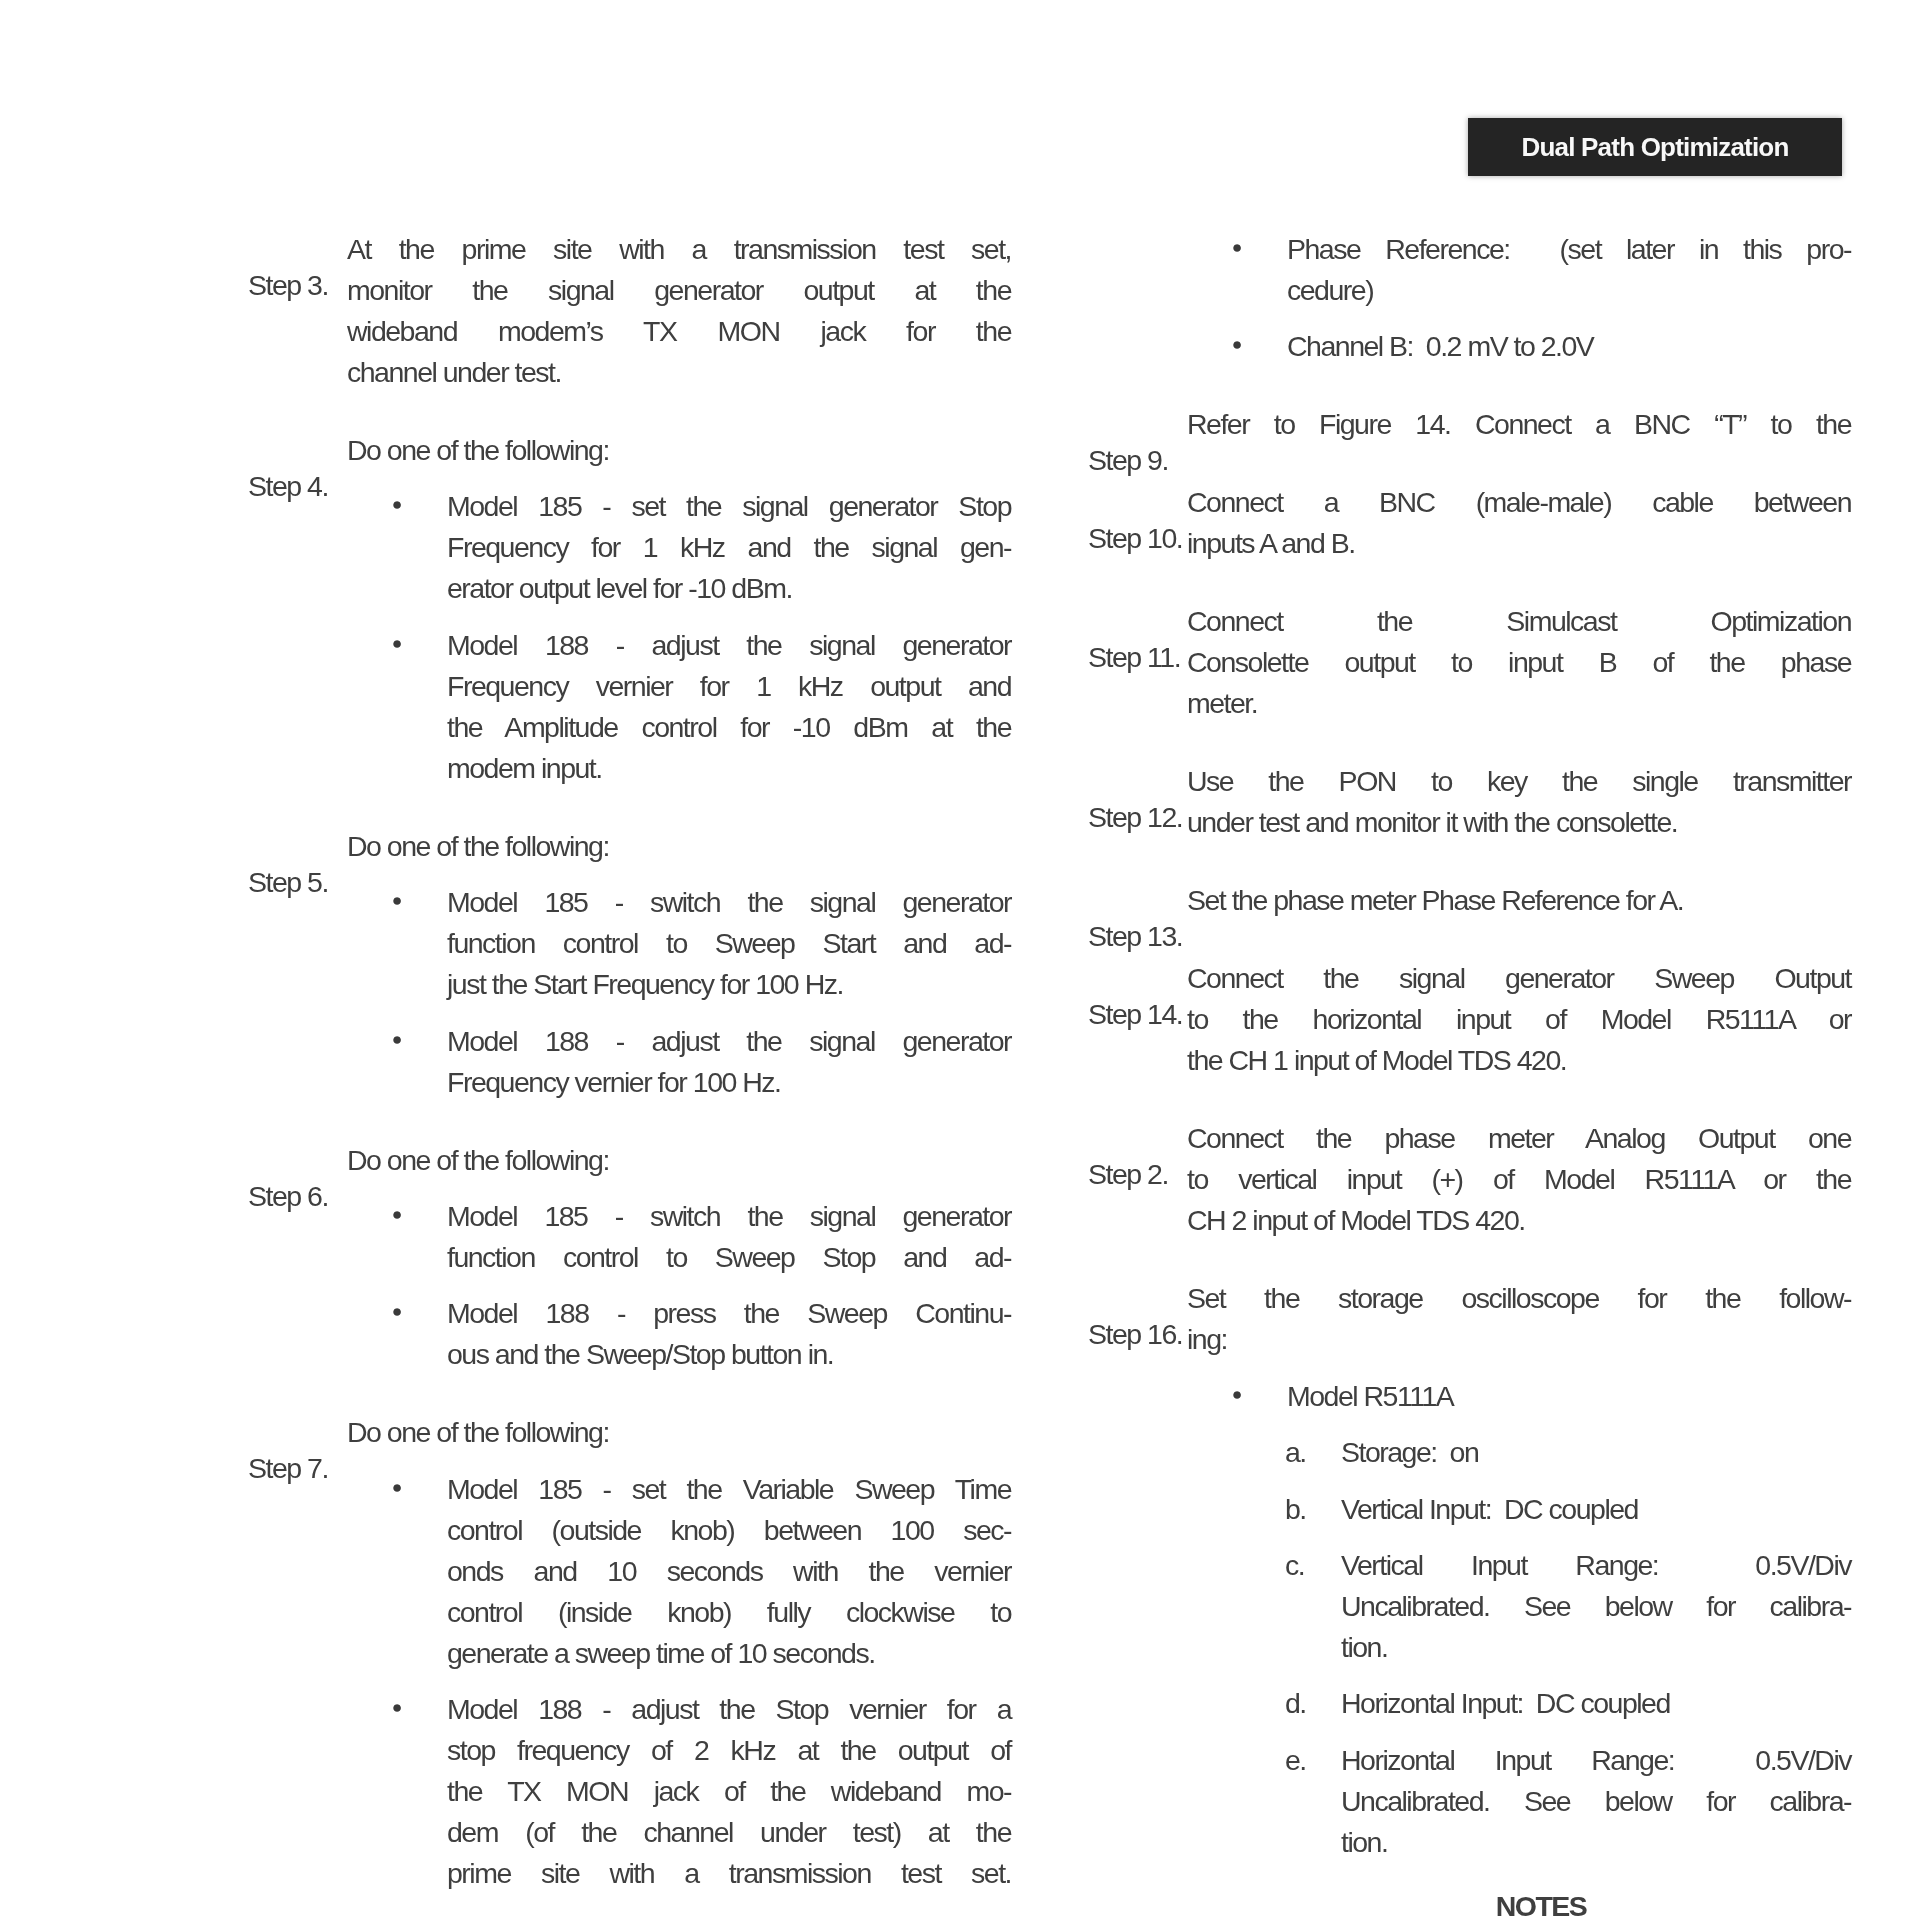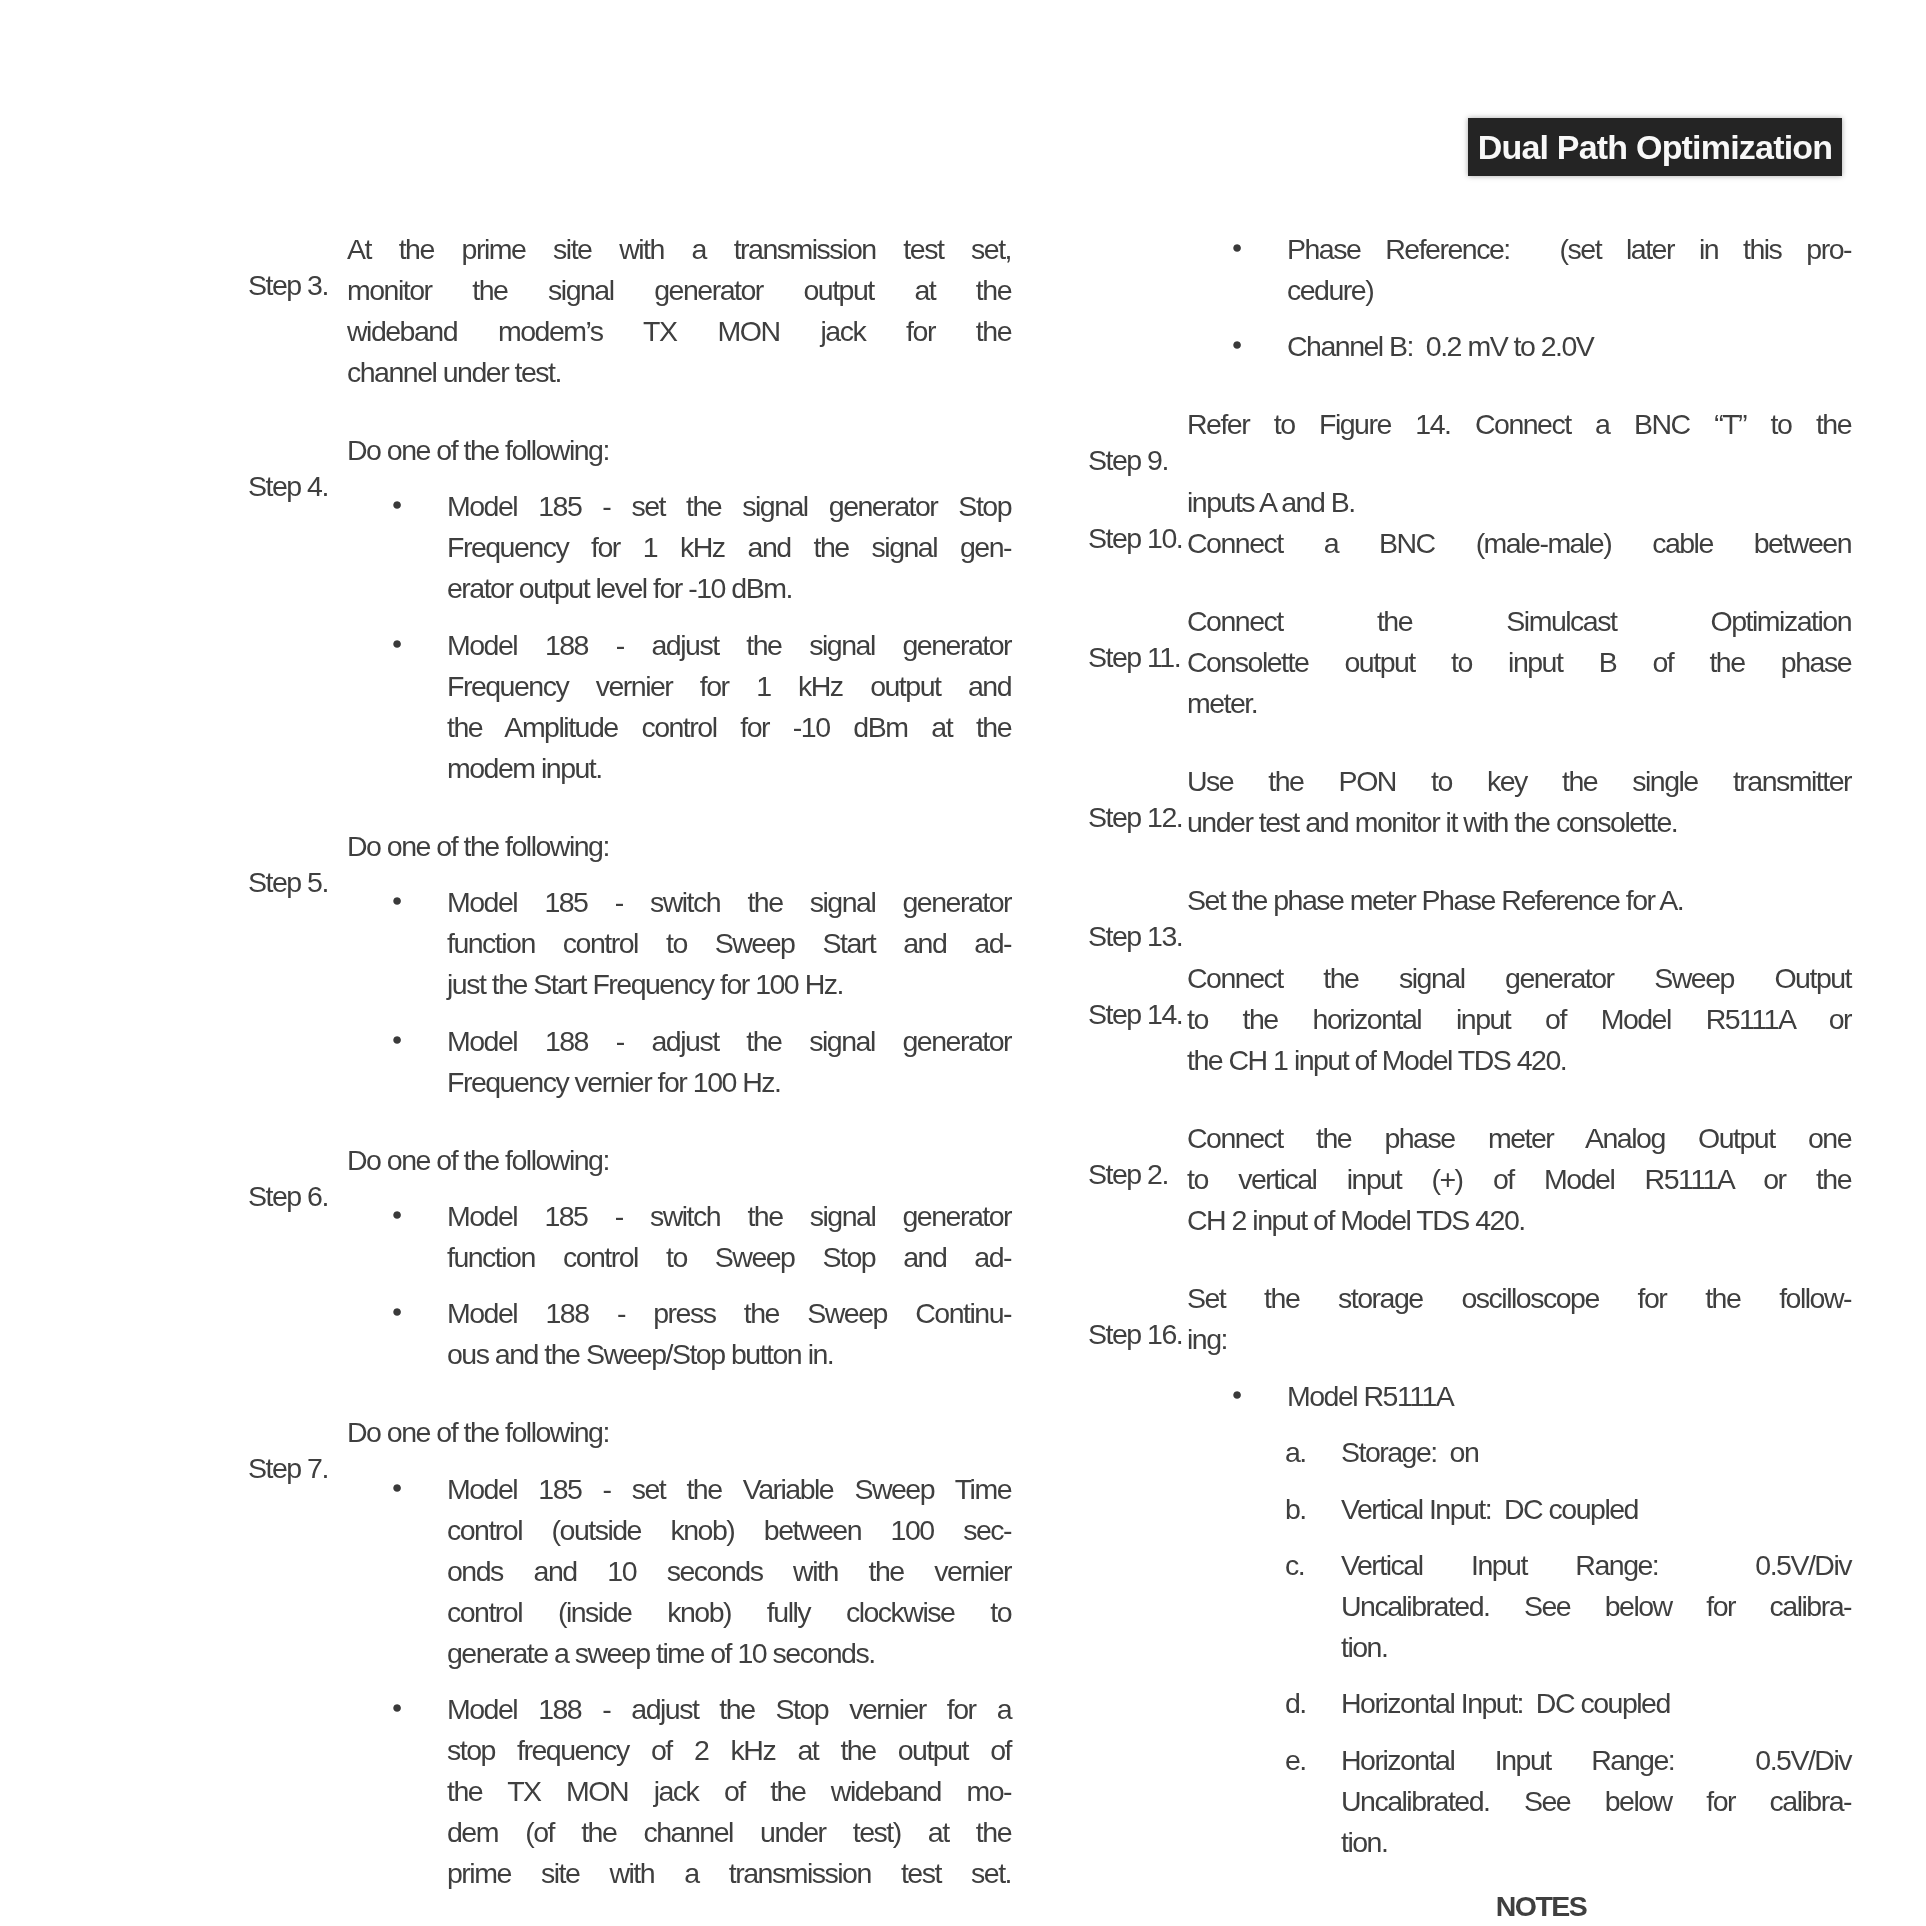--- a/index.html
+++ b/index.html
@@ -21,21 +21,21 @@
     letter-spacing: -1.5px;
   }
   .banner {
     position: absolute;
     left: 1468px;
     top: 118px;
     width: 374px;
     height: 58px;
     background: #242424;
     color: #f8f8f8;
-    font-size: 34px;
+    font-size: 26px;
     font-weight: bold;
     letter-spacing: -0.8px;
     text-align: center;
     line-height: 58px;
     box-shadow: 0 0 5.4px rgba(0,0,0,0.35);
   }
   .col {
     position: absolute;
     top: 229px;
     width: 763px;
@@ -207,22 +207,22 @@
       </div>
       <div class="block block-step">
         <span class="step-label">Step 9.</span>
         <div class="step-body">
           <div class="tline jl">Refer to Figure 14. Connect a BNC “T” to the</div>
         </div>
       </div>
       <div class="block block-step">
         <span class="step-label">Step 10.</span>
         <div class="step-body">
+          <div class="tline jl">Connect a BNC (male-male) cable between</div>
           <div class="tline">inputs A and B.</div>
-          <div class="tline jl">Connect a BNC (male-male) cable between</div>
         </div>
       </div>
       <div class="block block-step">
         <span class="step-label">Step 11.</span>
         <div class="step-body">
           <div class="tline jl">Connect the Simulcast Optimization</div>
           <div class="tline jl">Consolette output to input B of the phase</div>
           <div class="tline">meter.</div>
         </div>
       </div>

